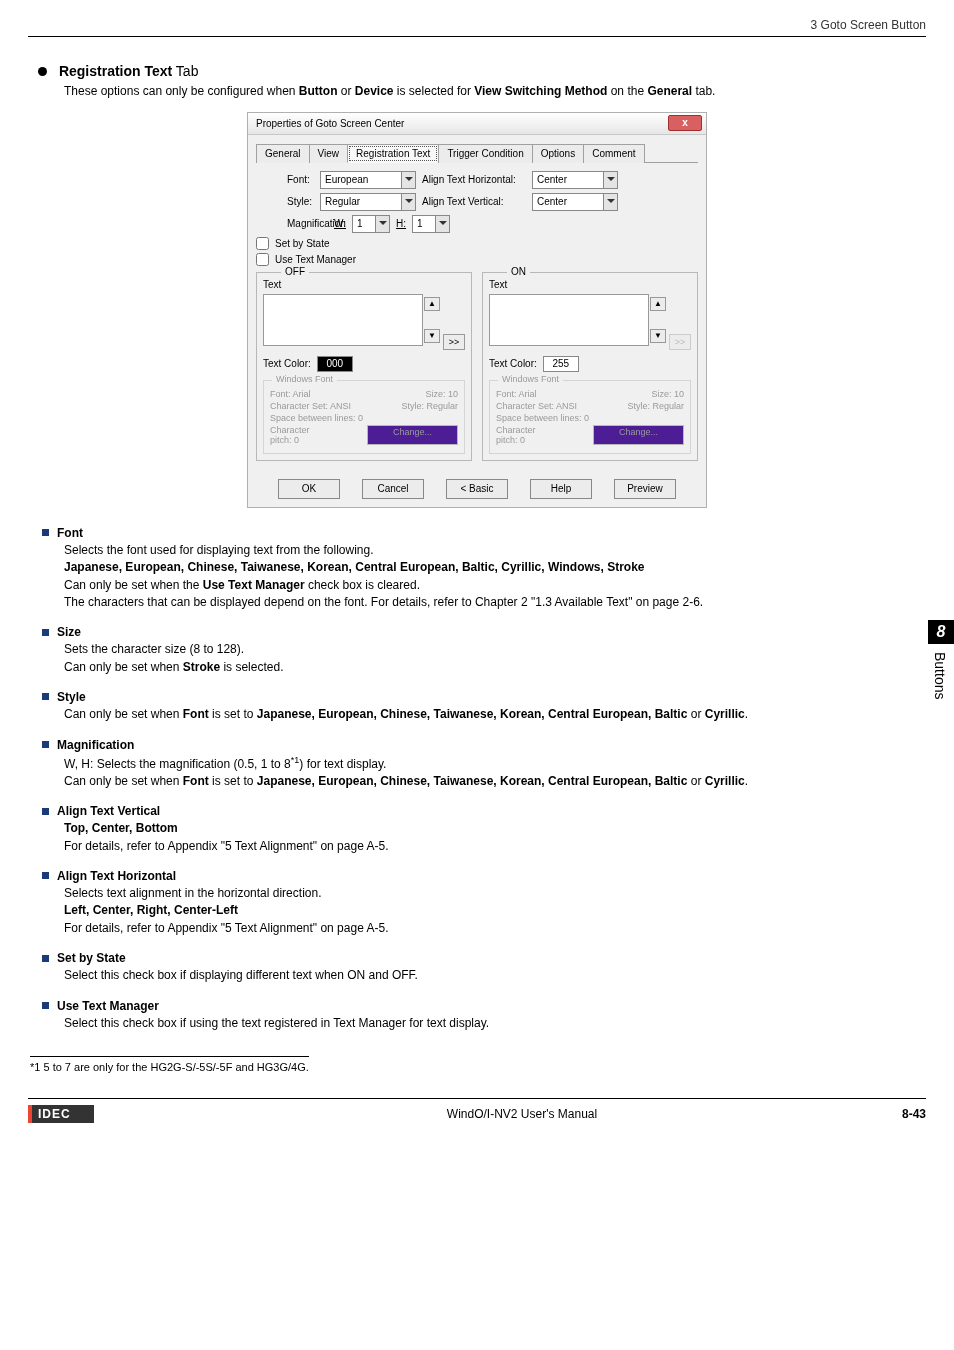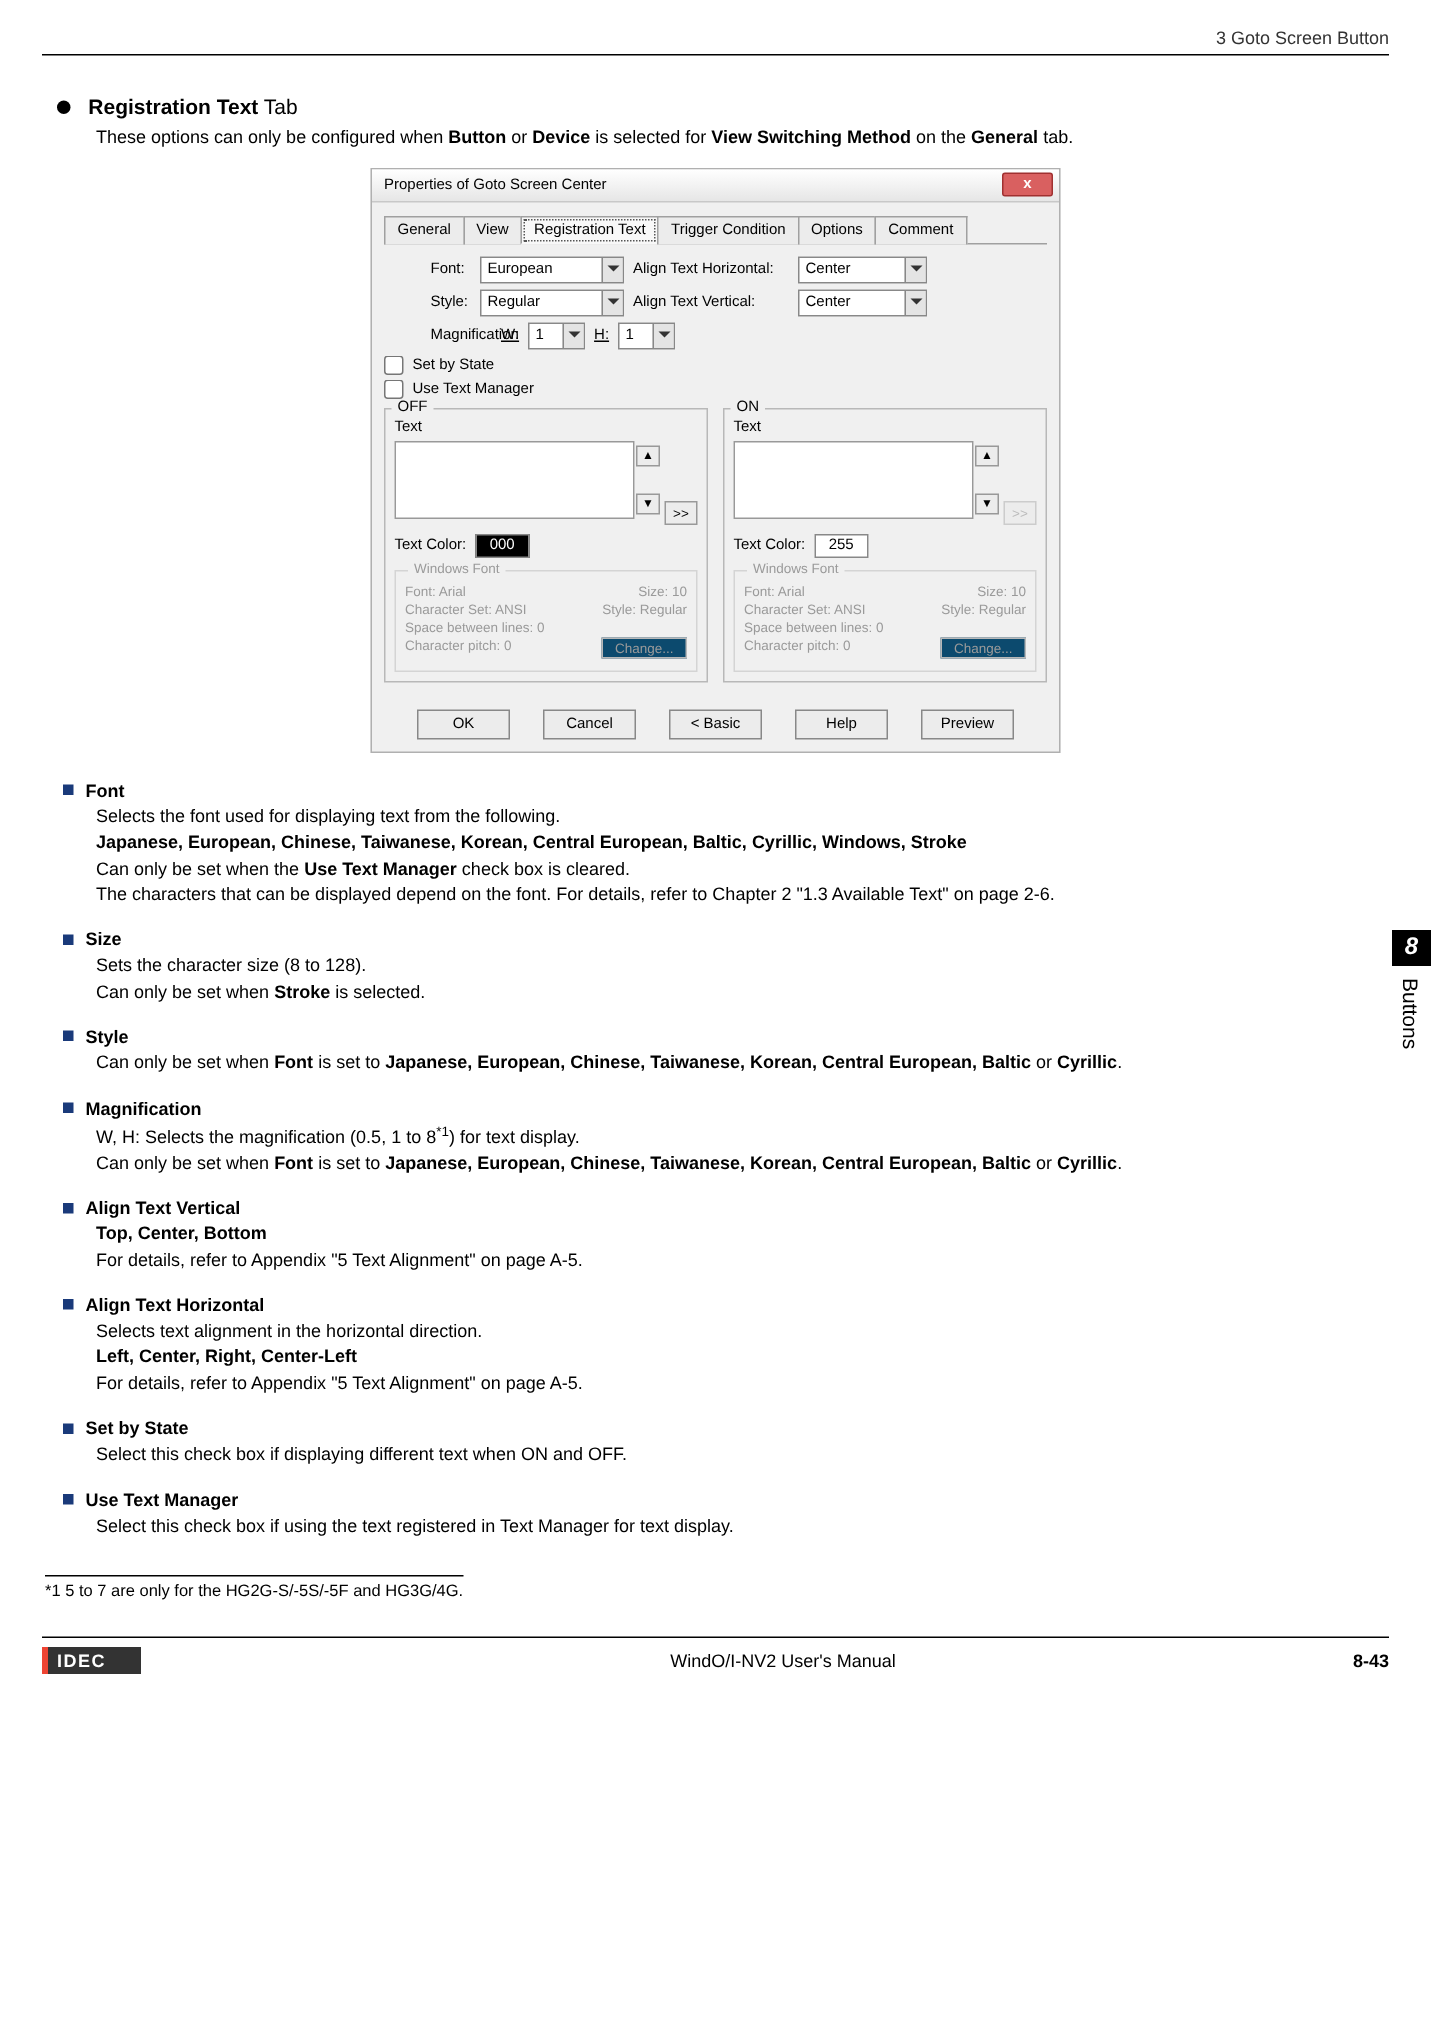--- a/index.html
+++ b/index.html
@@ -147,21 +147,21 @@
     margin-top: 6px;
   }
   .fset {
     flex: 1;
     border: 1px solid #b8b8b8;
     padding: 6px;
     position: relative;
   }
   .fset .leg {
     position: absolute;
-    top: -7px; left: 4px;
+    top: -7px; left: 24px;
     background: #f0f0f0;
     padding: 0 4px;
   }
   .txtarea {
     height: 52px;
     background: #fff;
     border: 1px solid #999;
     margin: 4px 0;
     position: relative;
   }
@@ -209,23 +209,23 @@
   }
   .wfset .leg {
     position: absolute;
     top: -7px; left: 8px;
     background: #f0f0f0;
     padding: 0 4px;
   }
   .wline { display: flex; justify-content: space-between; margin: 2px 0; gap: 47px; }
   .dbtn {
     border: 1px solid #b8b8b8;
-    background: #0c4a6e;
+    background: #4c1d95;
     color: #9a9a9a;
-    padding: 1px 8px;
+    padding: 1px 25px;
     font-size: 9px;
   }
   .footerbtns {
     display: flex;
     justify-content: center;
     gap: 22px;
     margin-top: 16px;
     padding-top: 2px;
   }
   .fbtn {

